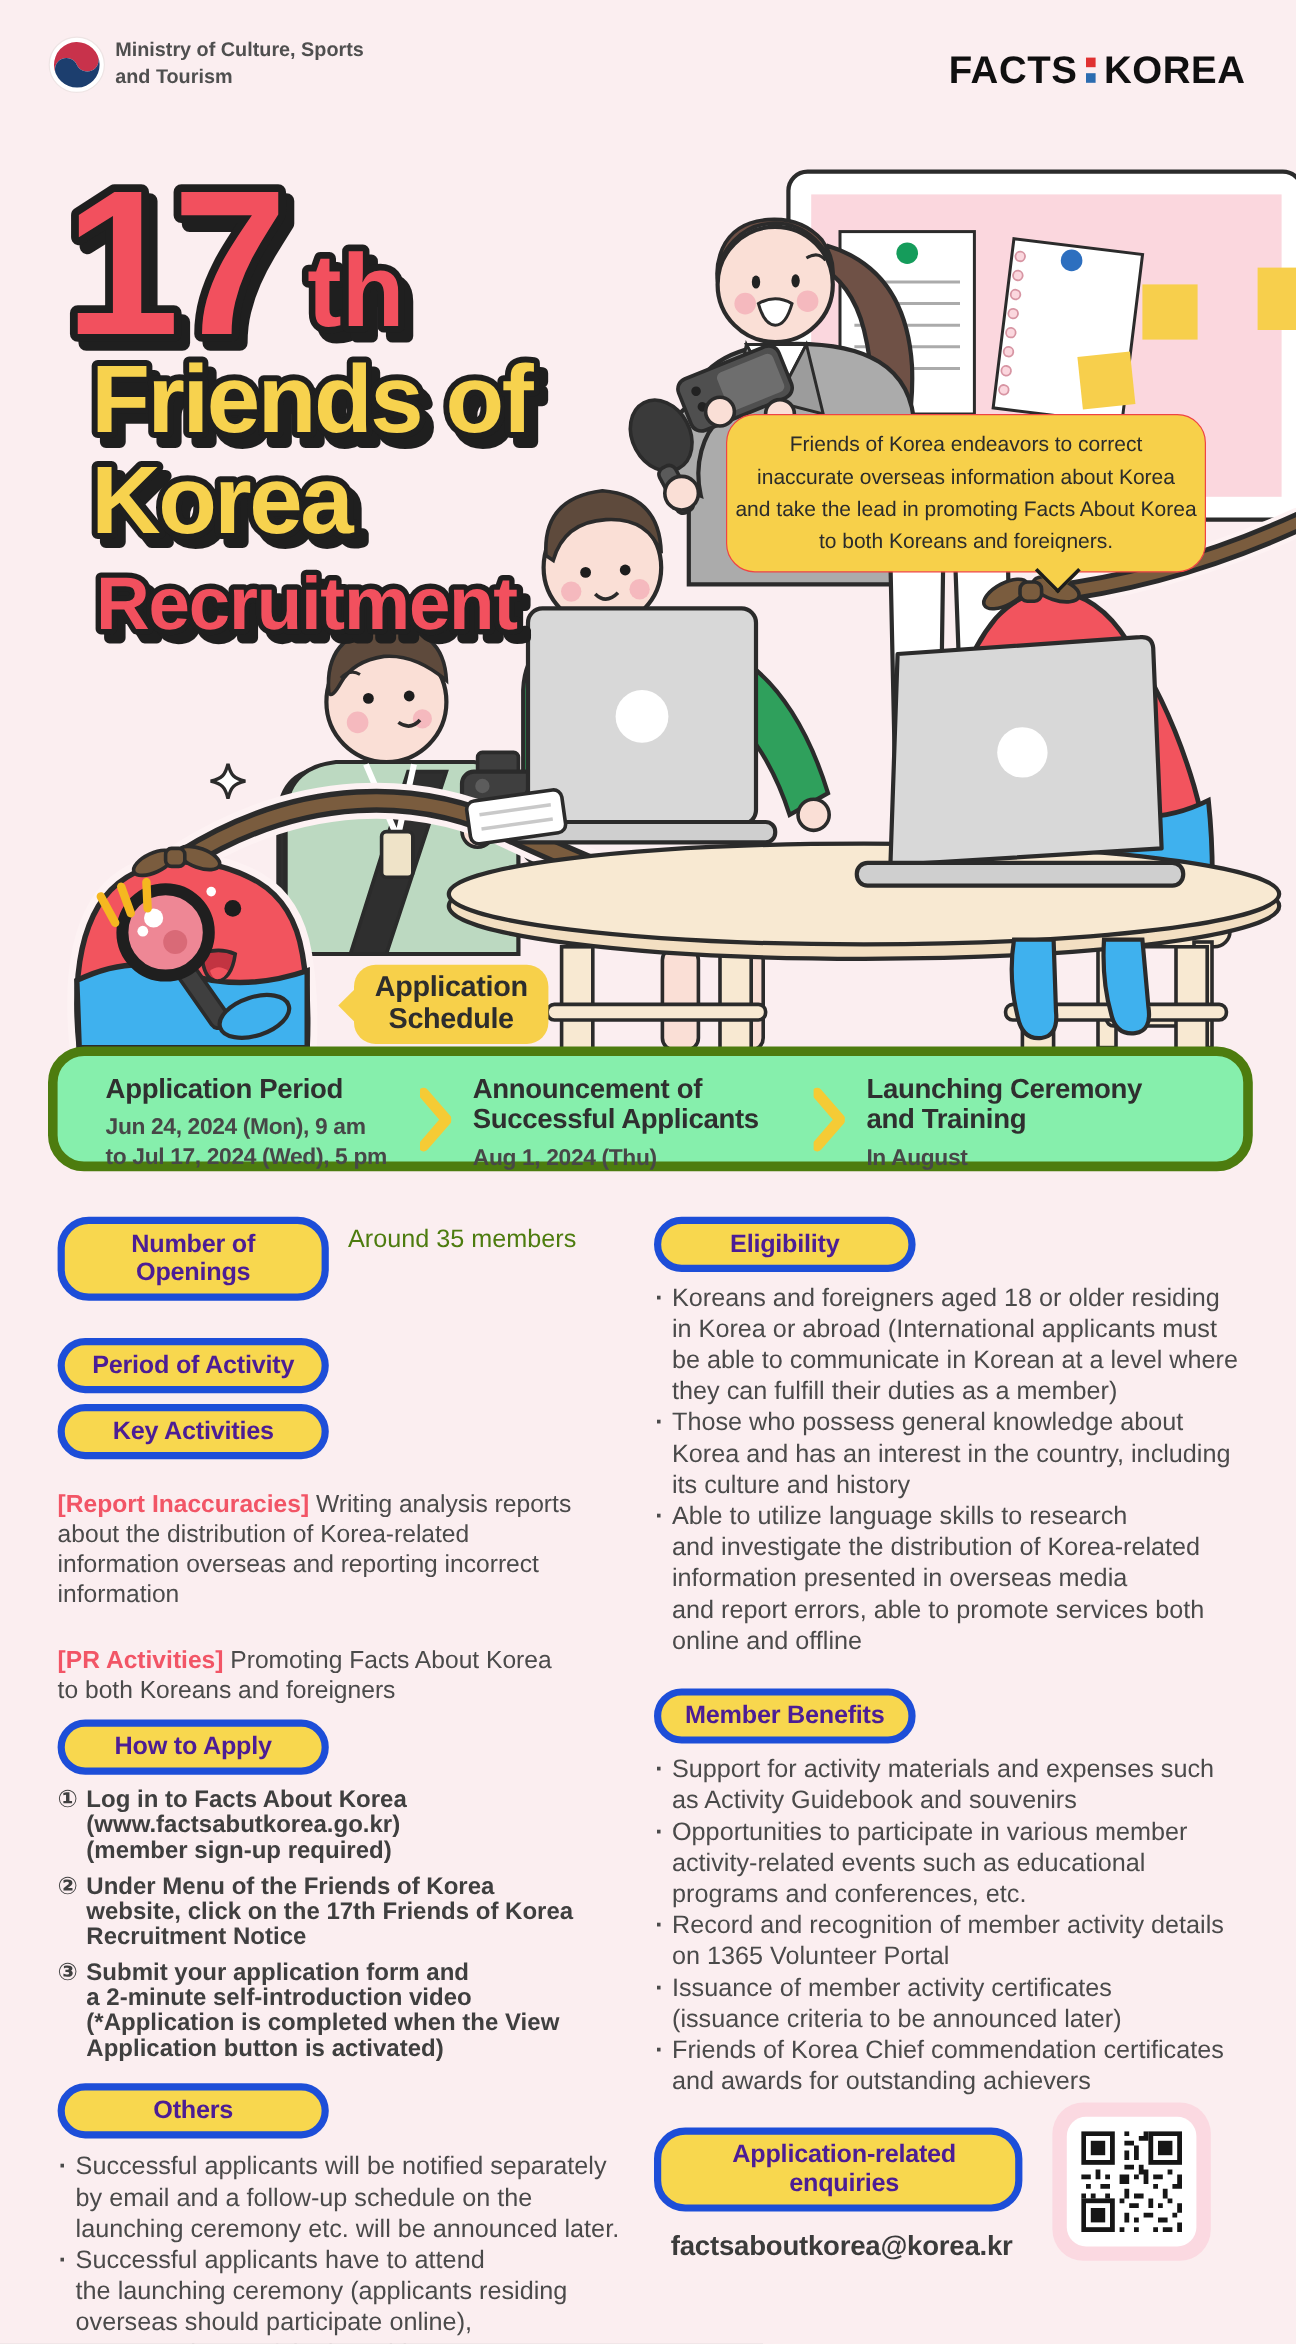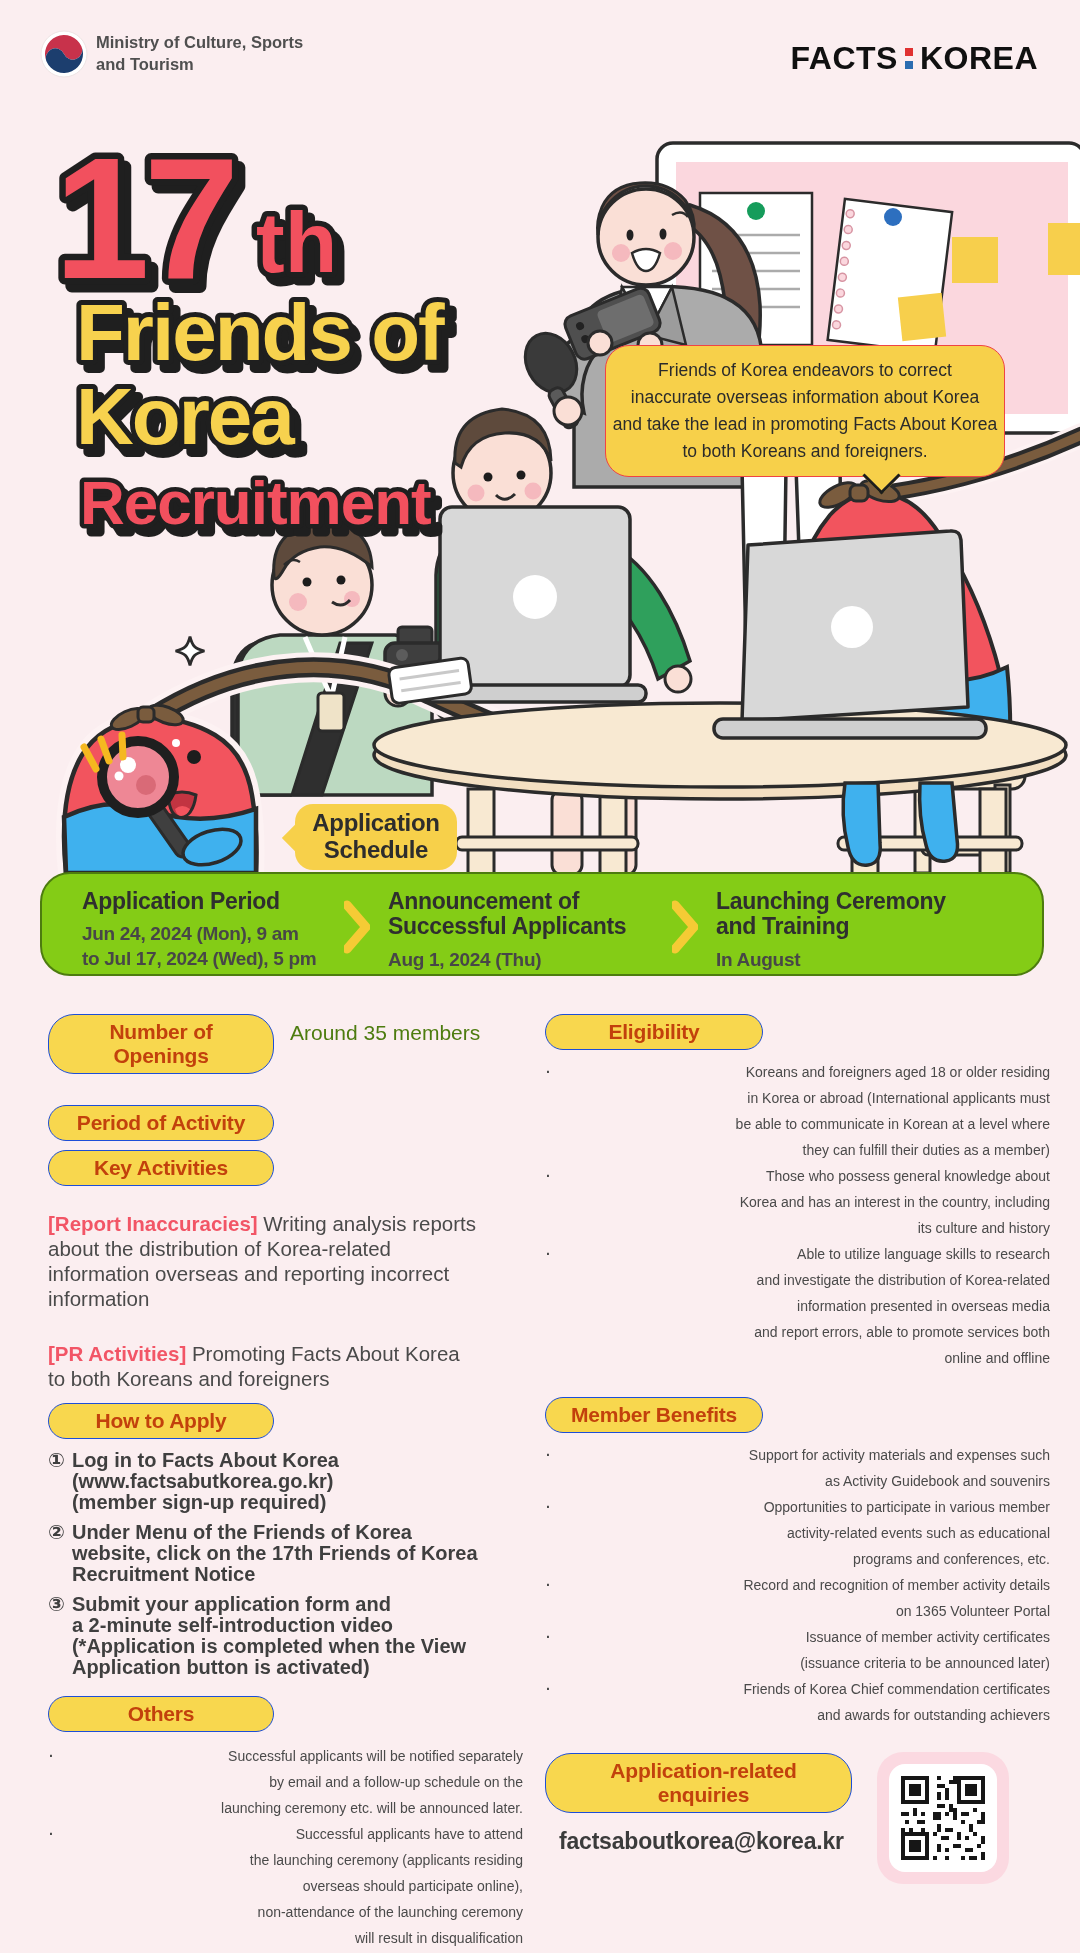--- a/index.html
+++ b/index.html
@@ -18,46 +18,46 @@
   .intro-bubble{left:605px;top:345px;width:400px;height:132px;background:#F7D04A;border:1px solid #ef4444;
     border-radius:24px;box-sizing:border-box;display:flex;align-items:center;justify-content:center;
     text-align:center;font-size:17.5px;line-height:27px;font-weight:400;color:#2b2b2b;white-space:pre-line;z-index:3;}
   .intro-tail{position:absolute;left:262px;bottom:-13px;width:24px;height:24px;background:#F7D04A;
     border-right:3px solid #1d1d1d;border-bottom:3px solid #1d1d1d;transform:rotate(45deg);}
   .sched-bubble{left:295px;top:772px;width:162px;height:66px;background:#F7D04A;border-radius:18px;
     display:flex;align-items:center;justify-content:center;text-align:center;font-size:24px;font-weight:800;
     color:#2d2d2d;line-height:1.12;white-space:pre-line;z-index:3;letter-spacing:-.3px;margin-top:32px;}
   .sched-tail{position:absolute;left:-9px;top:24px;width:20px;height:20px;background:#F7D04A;transform:rotate(45deg);}
   
-  .timeline{left:40px;top:872px;width:1004px;height:104px;background:#84cc16;border:2px solid #4d7c0f;
+  .timeline{left:40px;top:872px;width:1004px;height:104px;background:#86efac;border:8px solid #4d7c0f;
     border-radius:30px;box-sizing:border-box;display:flex;align-items:flex-start;padding:15px 0 0 40px;z-index:2;}
   .tl-step{flex:0 0 auto;}
   .tl-1{width:262px;} .tl-2{width:284px;} .tl-3{width:260px;}
   .tl-title{font-size:23px;font-weight:700;color:#2f2f2f;line-height:1.1;letter-spacing:-.3px;white-space:pre-line;}
   .tl-detail{margin-top:7px;font-size:19px;font-weight:700;color:#474747;line-height:1.32;letter-spacing:-.3px;white-space:pre-line;}
   .tl-chev{margin:10px 18px 0 0;}
   
-  .badge{display:inline-block;background:#F8D74E;border:1px solid #1d4ed8;border-radius:26px;
-    padding:5px 10px;font-weight:700;font-size:21px;color:#c2410c;letter-spacing:-.2px;
+  .badge{display:inline-block;background:#F8D74E;border:6px solid #1d4ed8;border-radius:26px;
+    padding:5px 10px;font-weight:700;font-size:21px;color:#4c1d95;letter-spacing:-.2px;
     box-sizing:border-box;text-align:center;}
   .w226{width:226px;} .w218{width:218px;} .w307{width:307px;padding-left:20px;}
   .col-left{left:48px;top:1014px;width:475px;z-index:2;}
   .col-right{left:545px;top:1014px;width:505px;z-index:2;}
   .kv-row{display:flex;gap:16px;align-items:flex-start;}
   .kv-row .val{font-size:21px;color:#4d7c0f;padding-top:7px;}
   .kv-row .val.bold{font-weight:700;color:#3b3b3b;line-height:1.16;padding-top:3px;white-space:pre-line;}
   .mt27{margin-top:31px;} .mt9{margin-top:9px;} .mt8{margin-top:8px;} .mt12{margin-top:12px;} .mt18{margin-top:18px;} .mt26{margin-top:26px;} .mt25{margin-top:25px;}
   .para{font-size:20.5px;line-height:25px;color:#4a4a4a;white-space:pre-line;margin:0;}
   .para .tag{color:#F25566;font-weight:700;}
   .steps{list-style:none;margin:11px 0 0 0;padding:0;}
   .steps li{display:flex;gap:7px;margin-bottom:9px;}
   .steps .num{font-size:20px;font-weight:700;color:#3f3f3f;line-height:21px;}
   .steps .step-text{font-size:20px;font-weight:700;color:#3f3f3f;line-height:21px;white-space:pre-line;}
   .bullets{list-style:none;margin:11px 0 0 0;padding:0;}
-  .bullets li{position:relative;padding-left:15px;font-size:14px;line-height:26px;color:#4a4a4a;white-space:pre-line;text-align:right;}
+  .bullets li{position:relative;padding-left:15px;font-size:21px;line-height:26px;color:#4a4a4a;white-space:pre-line;}
   .bullets li::before{content:"\00B7";position:absolute;left:1px;top:0;font-weight:700;}
   .email{margin:15px 0 0 14px;font-size:23px;font-weight:700;color:#3b3b3b;letter-spacing:-.2px;}
   
   .qr-box{left:877px;top:1752px;width:132px;height:132px;background:#FBD9E1;border-radius:26px;z-index:2;}
   .qr-inner{position:absolute;left:12px;top:12px;width:108px;height:108px;background:#fff;border-radius:16px;
     display:flex;align-items:center;justify-content:center;}
   
   .scene{left:0;top:95px;z-index:1;}
   .title-svg{left:48px;top:128px;z-index:2;}
   svg text{font-family:"Liberation Sans","DejaVu Sans",sans-serif;}

